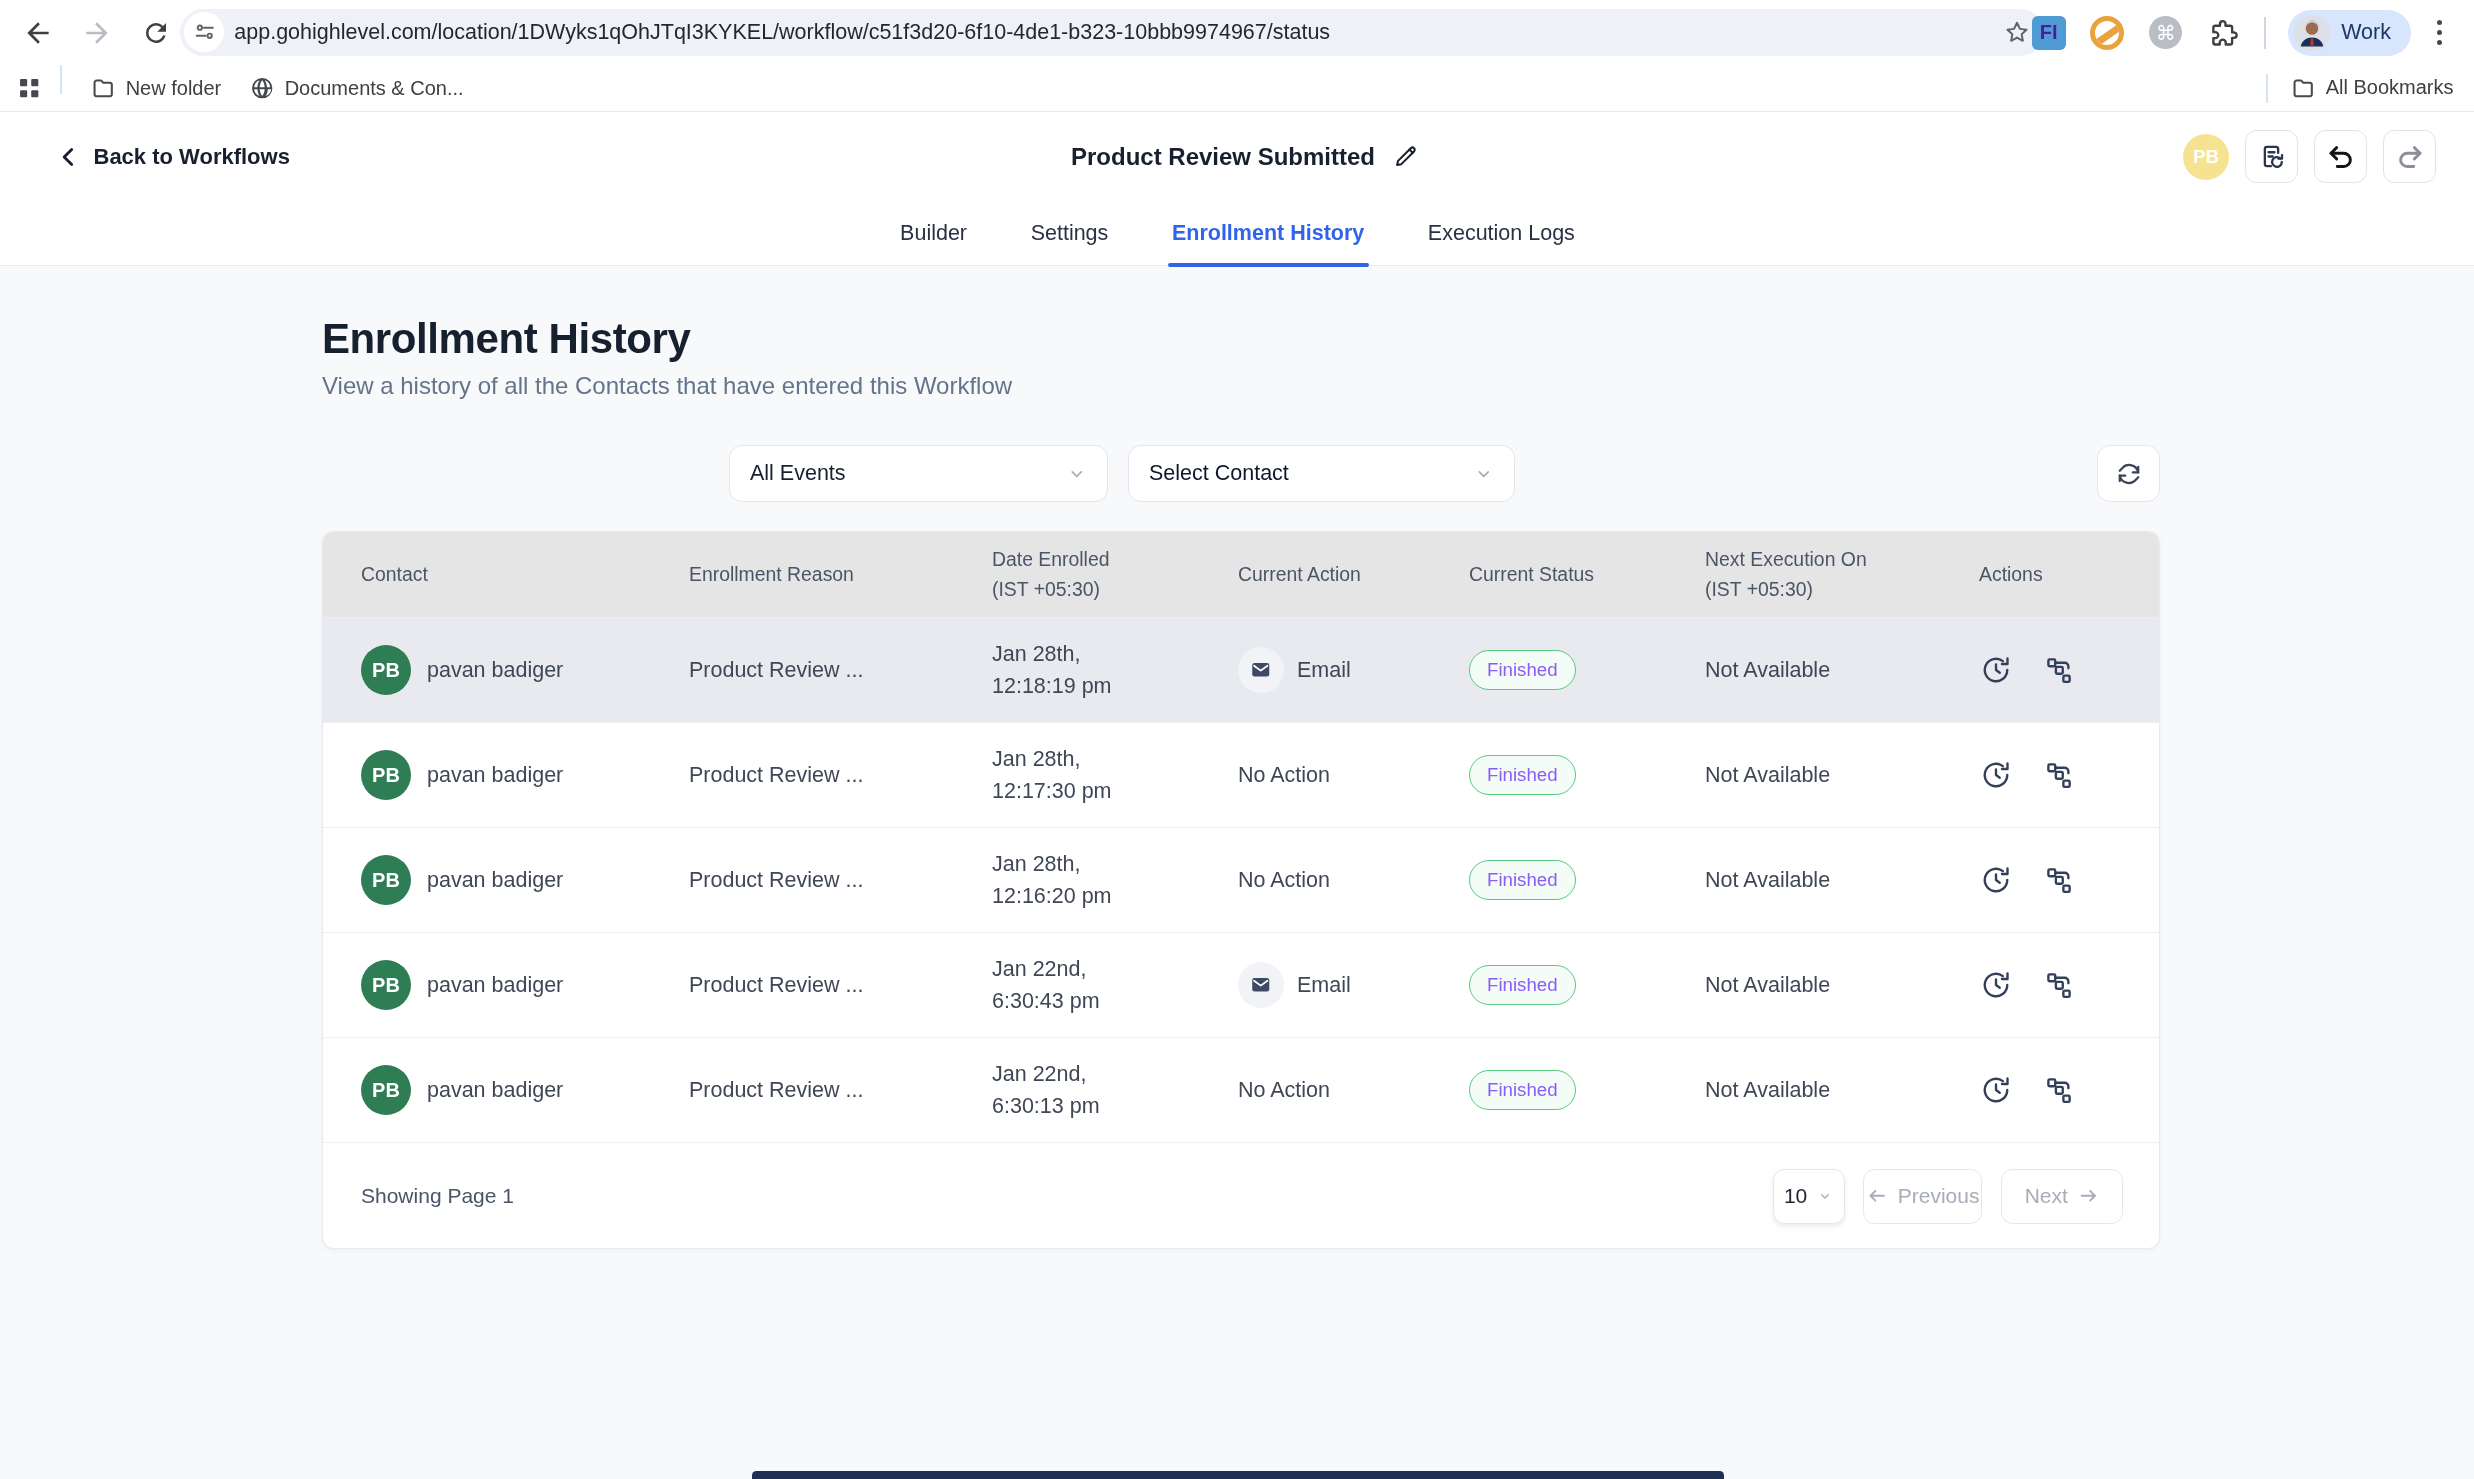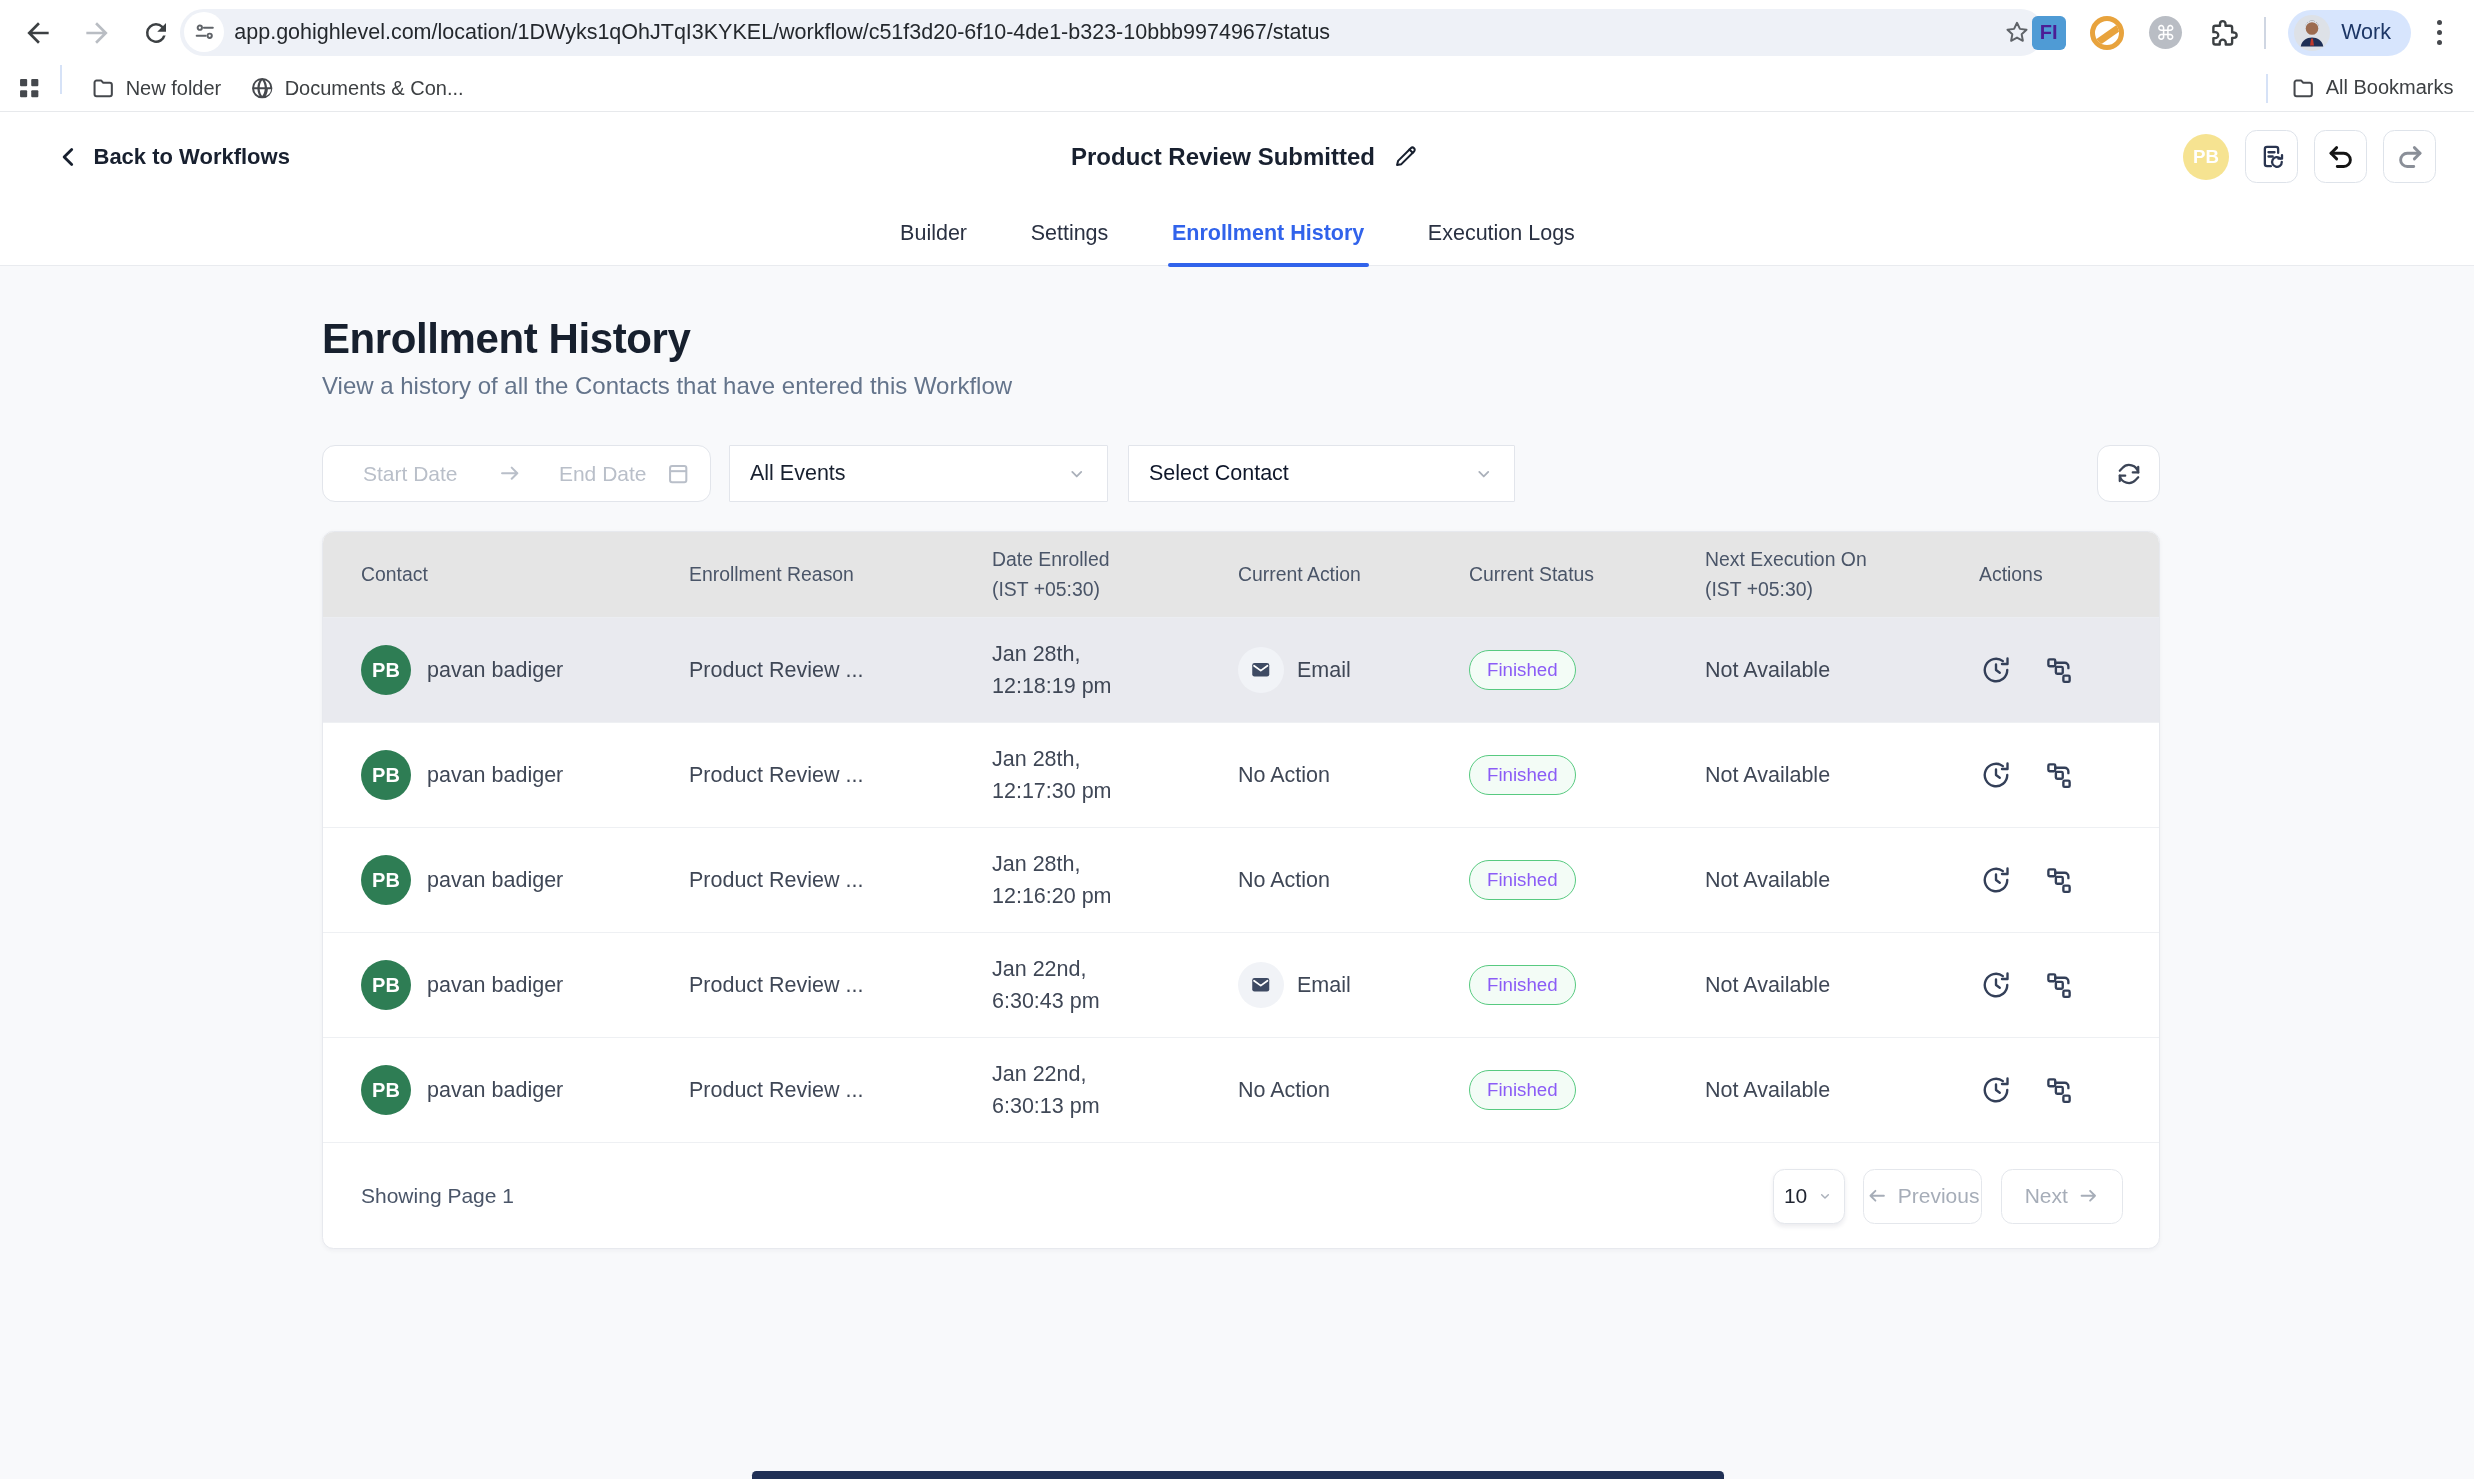--- a/index.html
+++ b/index.html
@@ -44,21 +44,21 @@
   .tab.active { color:#3163eb; font-weight:600; }
   .tab.active:after { content:""; position:absolute; left:0; right:0; bottom:-1.4px; height:4.3px; border-radius:2.2px; background:#3163eb; }
 
   
   .page-title { position:absolute; left:322px; top:315px; font-size:42px; font-weight:700; color:#17202e; letter-spacing:-0.4px; }
   .page-subtitle { position:absolute; left:322px; top:372px; font-size:24px; color:#64748b; }
 
   .filters { position:absolute; left:322px; top:445px; width:1838px; height:57px; }
   .daterange { position:absolute; left:0; top:0; width:389px; height:57px; background:#fff; border:1.4px solid #e2e5eb; border-radius:13px; display:flex; align-items:center; padding:0 20px 0 40px; }
   .ph { font-size:21px; color:#b9bfc9; }
-  .select-box { position:absolute; top:0; height:57px; background:#fff; border:1.4px solid #e2e5eb; border-radius:1px; display:flex; align-items:center; justify-content:space-between; padding:14px 20px; }
+  .select-box { position:absolute; top:0; height:57px; background:#fff; border:1.4px solid #e2e5eb; border-radius:13px; display:flex; align-items:center; justify-content:space-between; padding:14px 20px; }
   .events-select { left:407px; width:379px; }
   .contact-select { left:806px; width:387px; }
   .select-value { font-size:21.5px; color:#18202f; }
   .select-ph { font-size:21.5px; color:#0f172a; }
   .refresh-btn { position:absolute; right:0; top:0; width:63px; height:57px; background:#fff; border:1.4px solid #e2e5eb; border-radius:13px; display:flex; align-items:center; justify-content:center; }
 
   
   .card { position:absolute; left:322px; top:531px; width:1838px; height:718px; background:#ffffff; border:1.4px solid #e7e9ee; border-radius:11.5px; box-shadow:0 1.4px 4.3px rgba(20,30,60,0.04); overflow:hidden; }
   .tgrid { display:grid; grid-template-columns:328px 303px 246px 231px 236px 274px 1fr; align-items:center; padding-left:38px; }
   .thead { height:86px; background:#e5e5e5; border-bottom:1.4px solid #ebedf1; color:#4a5568; font-size:19.4px; font-weight:500; }
@@ -232,31 +232,20 @@
   <div class="tab">Builder</div>
   <div class="tab">Settings</div>
   <div class="tab active">Enrollment History</div>
   <div class="tab">Execution Logs</div>
 </div>
 
 <div class="page-title">Enrollment History</div>
 <div class="page-subtitle">View a history of all the Contacts that have entered this Workflow</div>
 
 <div class="filters">
-  <div class="daterange">
-    <span class="ph">Start Date</span>
-    <svg style="margin-left:40px" width="24.4" height="24.4" viewBox="0 0 24 24" fill="none" stroke="#b9bfc9" stroke-width="2" stroke-linecap="round" stroke-linejoin="round">
-        <path d="M4 12h15M13.5 6.5 19 12l-5.5 5.5"></path>
-      </svg>
-    <span class="ph" style="margin-left:37px">End Date</span>
-    <svg style="margin-left:auto" width="24.4" height="24.4" viewBox="0 0 24 24" fill="none" stroke="#b9bfc9" stroke-width="2" stroke-linejoin="round">
-        <rect x="4" y="5" width="16" height="16" rx="2"></rect>
-        <line x1="4" y1="10" x2="20" y2="10"></line>
-      </svg>
-  </div>
   <div class="select-box events-select">
     <span class="select-value">All Events</span>
     <svg width="21.5" height="21.5" viewBox="0 0 24 24" fill="none" stroke="#aab0ba" stroke-width="2" stroke-linecap="round" stroke-linejoin="round">
         <path d="M7 10l5 5 5-5"></path>
       </svg>
   </div>
   <div class="select-box contact-select">
     <span class="select-ph">Select Contact</span>
     <svg width="21.5" height="21.5" viewBox="0 0 24 24" fill="none" stroke="#aab0ba" stroke-width="2" stroke-linecap="round" stroke-linejoin="round">
         <path d="M7 10l5 5 5-5"></path>

